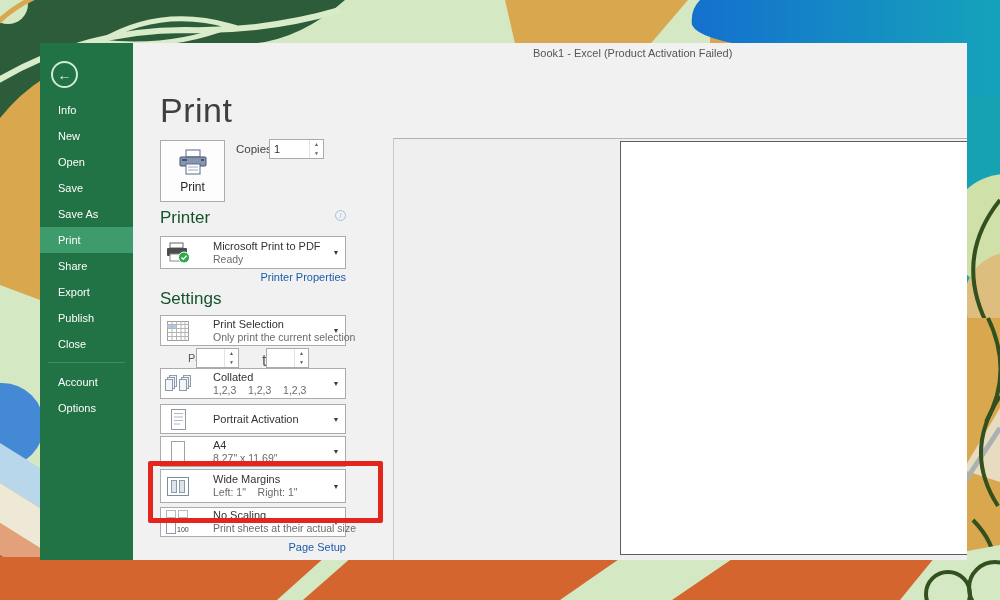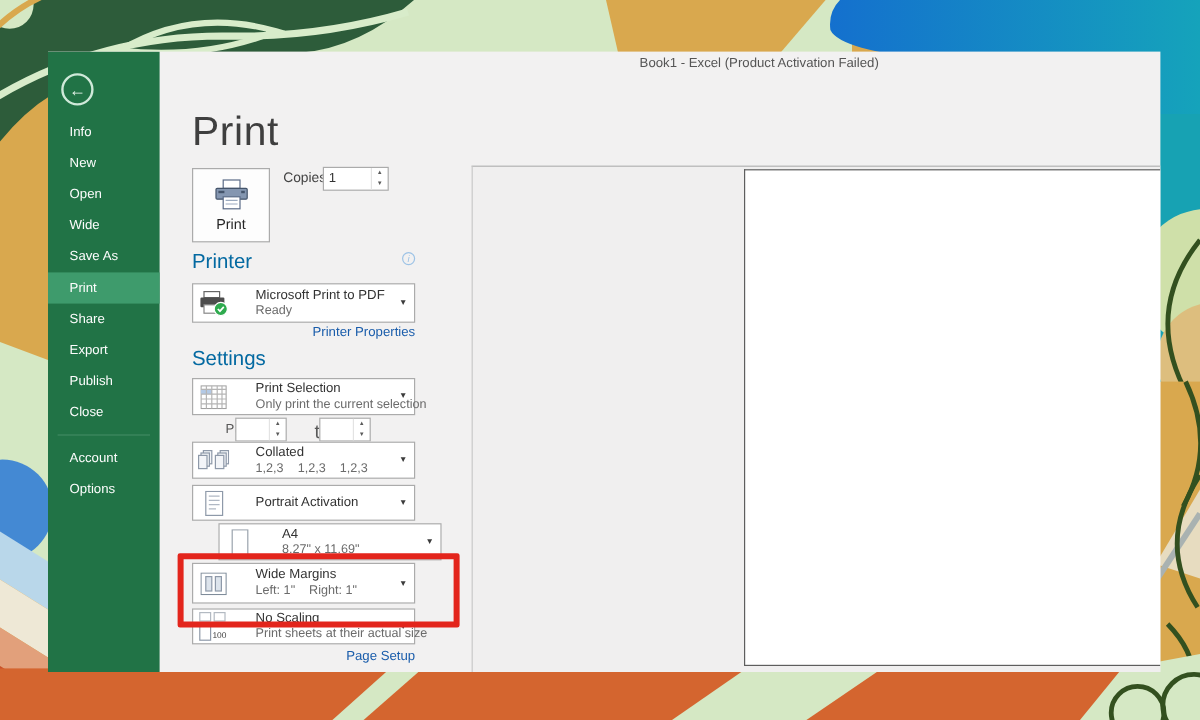--- a/index.html
+++ b/index.html
@@ -17,21 +17,21 @@
   .back-btn{position:absolute;left:11px;top:18px;width:27px;height:27px;border:2px solid #cfe9d9;
     border-radius:50%;box-sizing:border-box;display:flex;align-items:center;justify-content:center;
     color:#e8f5ec;font-size:14px;line-height:1;cursor:pointer;}
   .nav{position:absolute;left:0;top:54px;width:100%;}
   .nav-item{height:26px;line-height:26px;padding-left:18px;font-size:11px;color:#fdfdfd;cursor:pointer;}
   .nav-item.selected{background:#3e9b6c;}
   .nav-divider{height:1px;background:#3f8a63;margin:5px 8px 6px 8px;}
 
   
   .page-title{position:absolute;left:120px;top:48px;font-size:34px;font-weight:300;color:#3f3f3f;letter-spacing:.5px;}
-  .sec-head{position:absolute;left:120px;font-size:17px;color:#0369a1;}
+  .sec-head{position:absolute;left:120px;font-size:17px;color:#14532d;}
   .link{position:absolute;left:120px;width:186px;text-align:right;font-size:11px;color:#1a5dab;cursor:pointer;}
 
   .print-btn{position:absolute;left:120px;top:97px;width:65px;height:62px;background:#fdfdfd;
     border:1px solid #ababab;box-sizing:border-box;display:flex;flex-direction:column;
     align-items:center;justify-content:center;gap:4px;cursor:pointer;}
   .print-btn .lbl{font-size:12px;color:#262626;}
 
   .field-label{position:absolute;font-size:11.5px;color:#444;}
   .spinbox{position:absolute;height:20px;background:#fff;border:1px solid #ababab;
     box-sizing:border-box;display:flex;}
@@ -118,21 +118,21 @@
     <div class="titlebar-title">Book1 - Excel (Product Activation Failed)</div>
 
     <div class="sidebar">
       <div class="back-btn">
         <span>←</span>
       </div>
       <div class="nav">
         <div class="nav-item">Info</div>
         <div class="nav-item">New</div>
         <div class="nav-item">Open</div>
-        <div class="nav-item">Wide</div>
+        <div class="nav-item">Save</div>
         <div class="nav-item">Save As</div>
         <div class="nav-item selected">Print</div>
         <div class="nav-item">Share</div>
         <div class="nav-item">Export</div>
         <div class="nav-item">Publish</div>
         <div class="nav-item">Close</div>
         <div class="nav-divider"></div>
         <div class="nav-item">Account</div>
         <div class="nav-item">Options</div>
       </div>
@@ -244,21 +244,21 @@
           <path d="M4,4.5 H13 M4,8 H13 M4,11.5 H13 M4,15 H10" stroke="#b0b8c4" fill="none"></path>
         </svg>
       </div>
       <div class="ddtext">
         <div class="title">Portrait Activation</div>
 
       </div>
       <div class="caret">▼</div>
     </div>
 
-    <div class="dd" style="top:393px;height:31px;margin-left:22px;">
+    <div class="dd" style="top:393px;height:31px;">
       <div class="ddicon">
         <svg width="16" height="22" viewBox="0 0 16 22">
           <rect x="1.5" y="0.5" width="13" height="21" fill="#ffffff" stroke="#9aa3ad"></rect>
         </svg>
       </div>
       <div class="ddtext">
         <div class="title">A4</div>
         <div class="sub">8.27" x 11.69"</div>
       </div>
       <div class="caret">▼</div>

